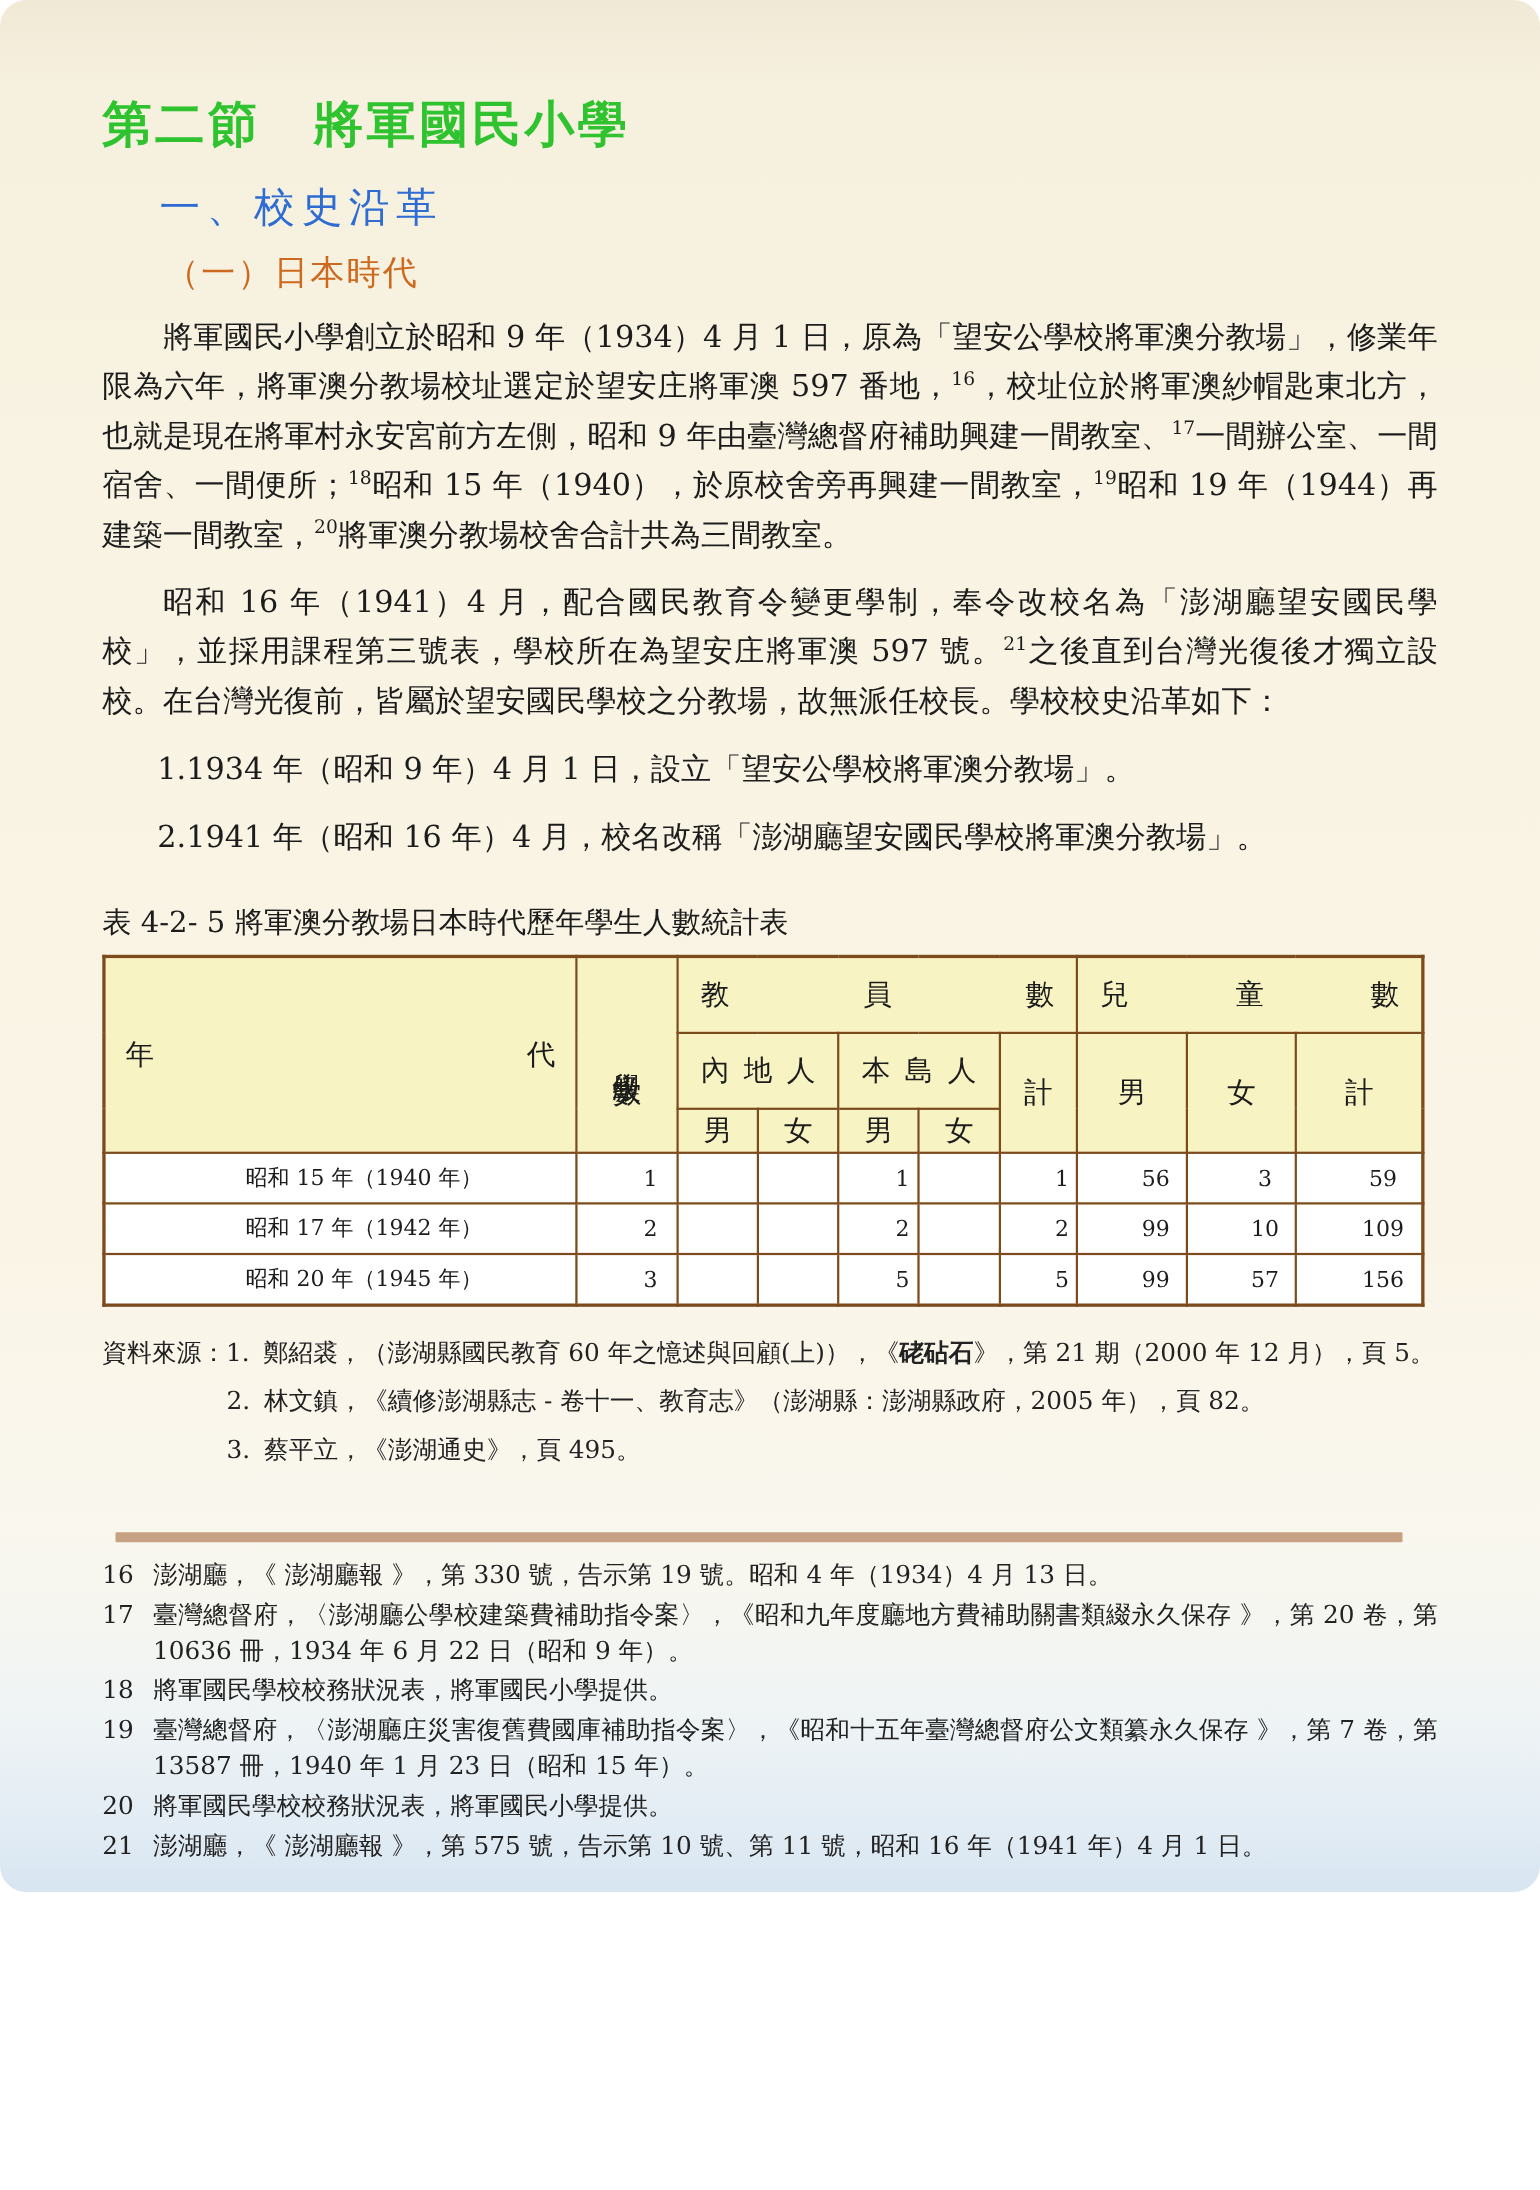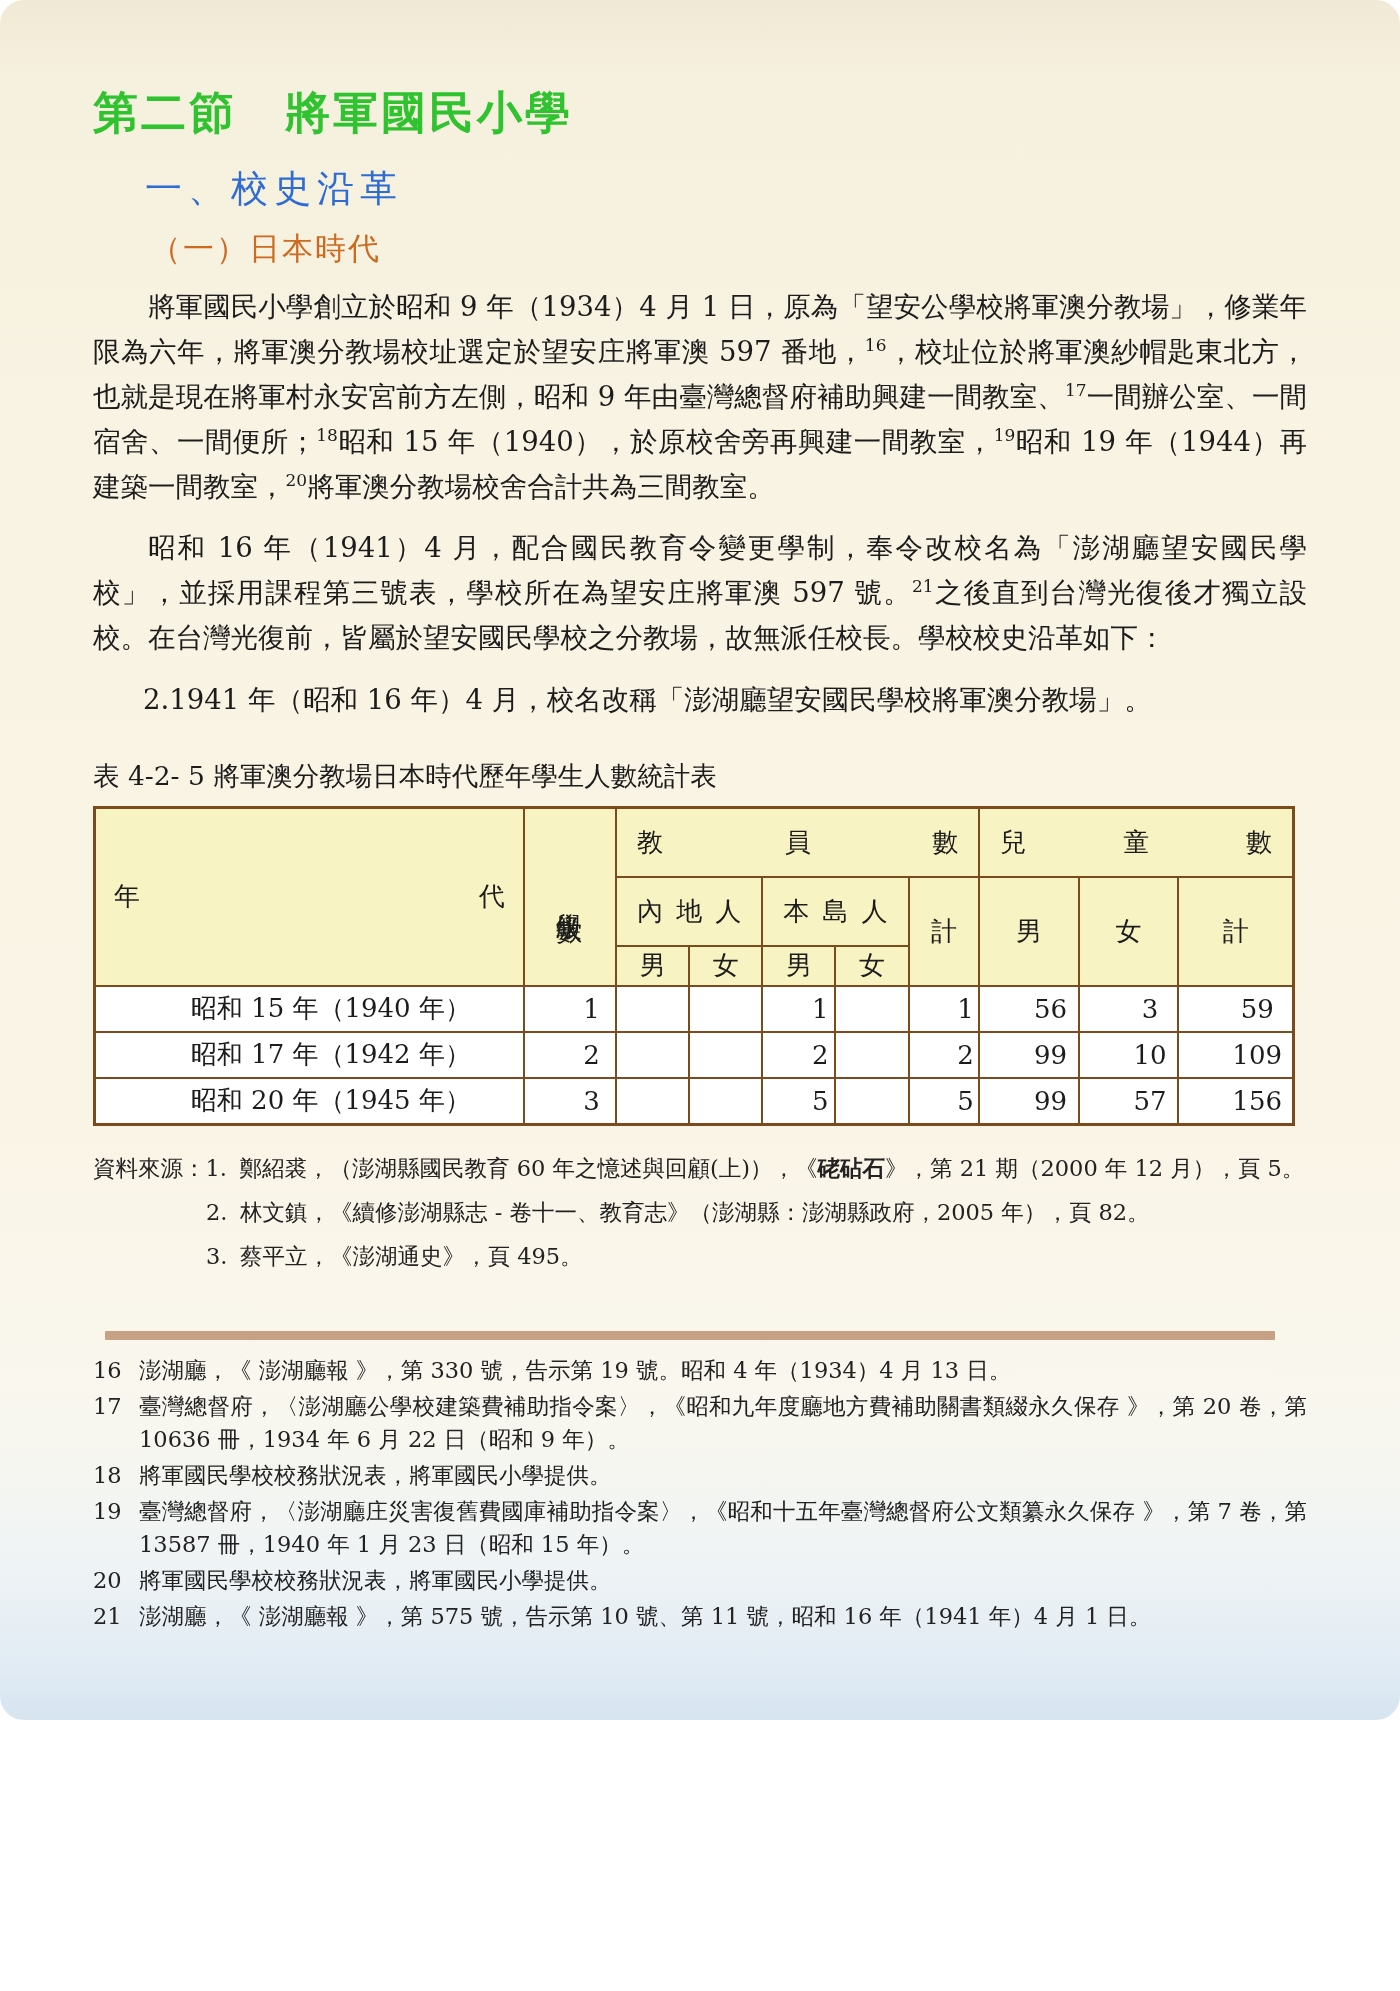--- a/index.html
+++ b/index.html
@@ -21,21 +21,21 @@
   .hist{font-size:27.5px;line-height:45px;margin:17px 0 0 50px;}
   .tbl-title{font-size:26.5px;margin-top:36px;}
   table.stats{border-collapse:collapse;table-layout:fixed;width:1202px;margin-top:12px;border:3px solid #7c4b1d;}
   table.stats th,table.stats td{border:2px solid #7c4b1d;font-weight:400;overflow:hidden;}
   table.stats thead th{background:#f8f3c2;font-size:26px;}
   table.stats thead tr{height:40px;}
   table.stats thead tr:last-child th{border-top-width:2px;}
   th.spread{text-align:justify;text-align-last:justify;padding:16px 20px;}
   th.spread-wide{text-align:justify;text-align-last:justify;padding:0 18px;font-family:Liberation Mono, monospace;}
   th.vert{writing-mode:vertical-rl;text-orientation:upright;letter-spacing:3px;padding:4px 0;}
-  table.stats tbody td{background:#ffffff;font-size:26px;text-align:center;height:42px;padding-left:44px;}
+  table.stats tbody td{background:#ffffff;font-size:20px;text-align:center;height:42px;padding-left:44px;}
   .sources{font-size:22.5px;line-height:33px;margin-top:26px;color:#222;}
   .src-row{display:flex;margin-top:11px;}
   .src-row:first-child{margin-top:0;}
   .src-indent{padding-left:113px;}
   .src-num{flex:none;width:34px;}
   .src-text{flex:1;}
   .fn-rule{height:9px;width:1170px;background:#c7a183;margin:58px 0 0 12px;border-radius:1px;}
   .footnotes{margin-top:14px;font-size:22.5px;line-height:33px;color:#222;}
   .fn{display:flex;margin-top:3px;}
   .fn-num{flex:none;width:46px;}
@@ -51,20 +51,21 @@
   <div class="content">
 
     <h1 class="h-section">第二節　將軍國民小學</h1>
     <h2 class="h-sub">一、校史沿革</h2>
     <h3 class="h-subsub">（一）日本時代</h3>
 
     <p class="body"><span>將軍國民小學創立於昭和 9 年（1934）4 月 1 日，原為「望安公學校將軍澳分教場」，修業年限為六年，將軍澳分教場校址選定於望安庄將軍澳 597 番地，</span><sup class="fnref">16</sup><span>，校址位於將軍澳紗帽匙東北方，也就是現在將軍村永安宮前方左側，昭和 9 年由臺灣總督府補助興建一間教室、</span><sup class="fnref">17</sup><span>一間辦公室、一間宿舍、一間便所；</span><sup class="fnref">18</sup><span>昭和 15 年（1940），於原校舍旁再興建一間教室，</span><sup class="fnref">19</sup><span>昭和 19 年（1944）再建築一間教室，</span><sup class="fnref">20</sup><span>將軍澳分教場校舍合計共為三間教室。</span></p>
 
     <p class="body"><span>昭和 16 年（1941）4 月，配合國民教育令變更學制，奉令改校名為「澎湖廳望安國民學校」，並採用課程第三號表，學校所在為望安庄將軍澳 597 號。</span><sup class="fnref">21</sup><span>之後直到台灣光復後才獨立設校。在台灣光復前，皆屬於望安國民學校之分教場，故無派任校長。學校校史沿革如下：</span></p>
 
+    <div class="hist">1.1934 年（昭和 9 年）4 月 1 日，設立「望安公學校將軍澳分教場」。</div>
     <div class="hist">2.1941 年（昭和 16 年）4 月，校名改稱「澎湖廳望安國民學校將軍澳分教場」。</div>
 
 
     <div class="tbl-title">表 4-2- 5 將軍澳分教場日本時代歷年學生人數統計表</div>
 
     <table class="stats">
       <colgroup>
         <col style="width:35.8%">
           <col style="width:7.7%">
         <col style="width:6.1%">

